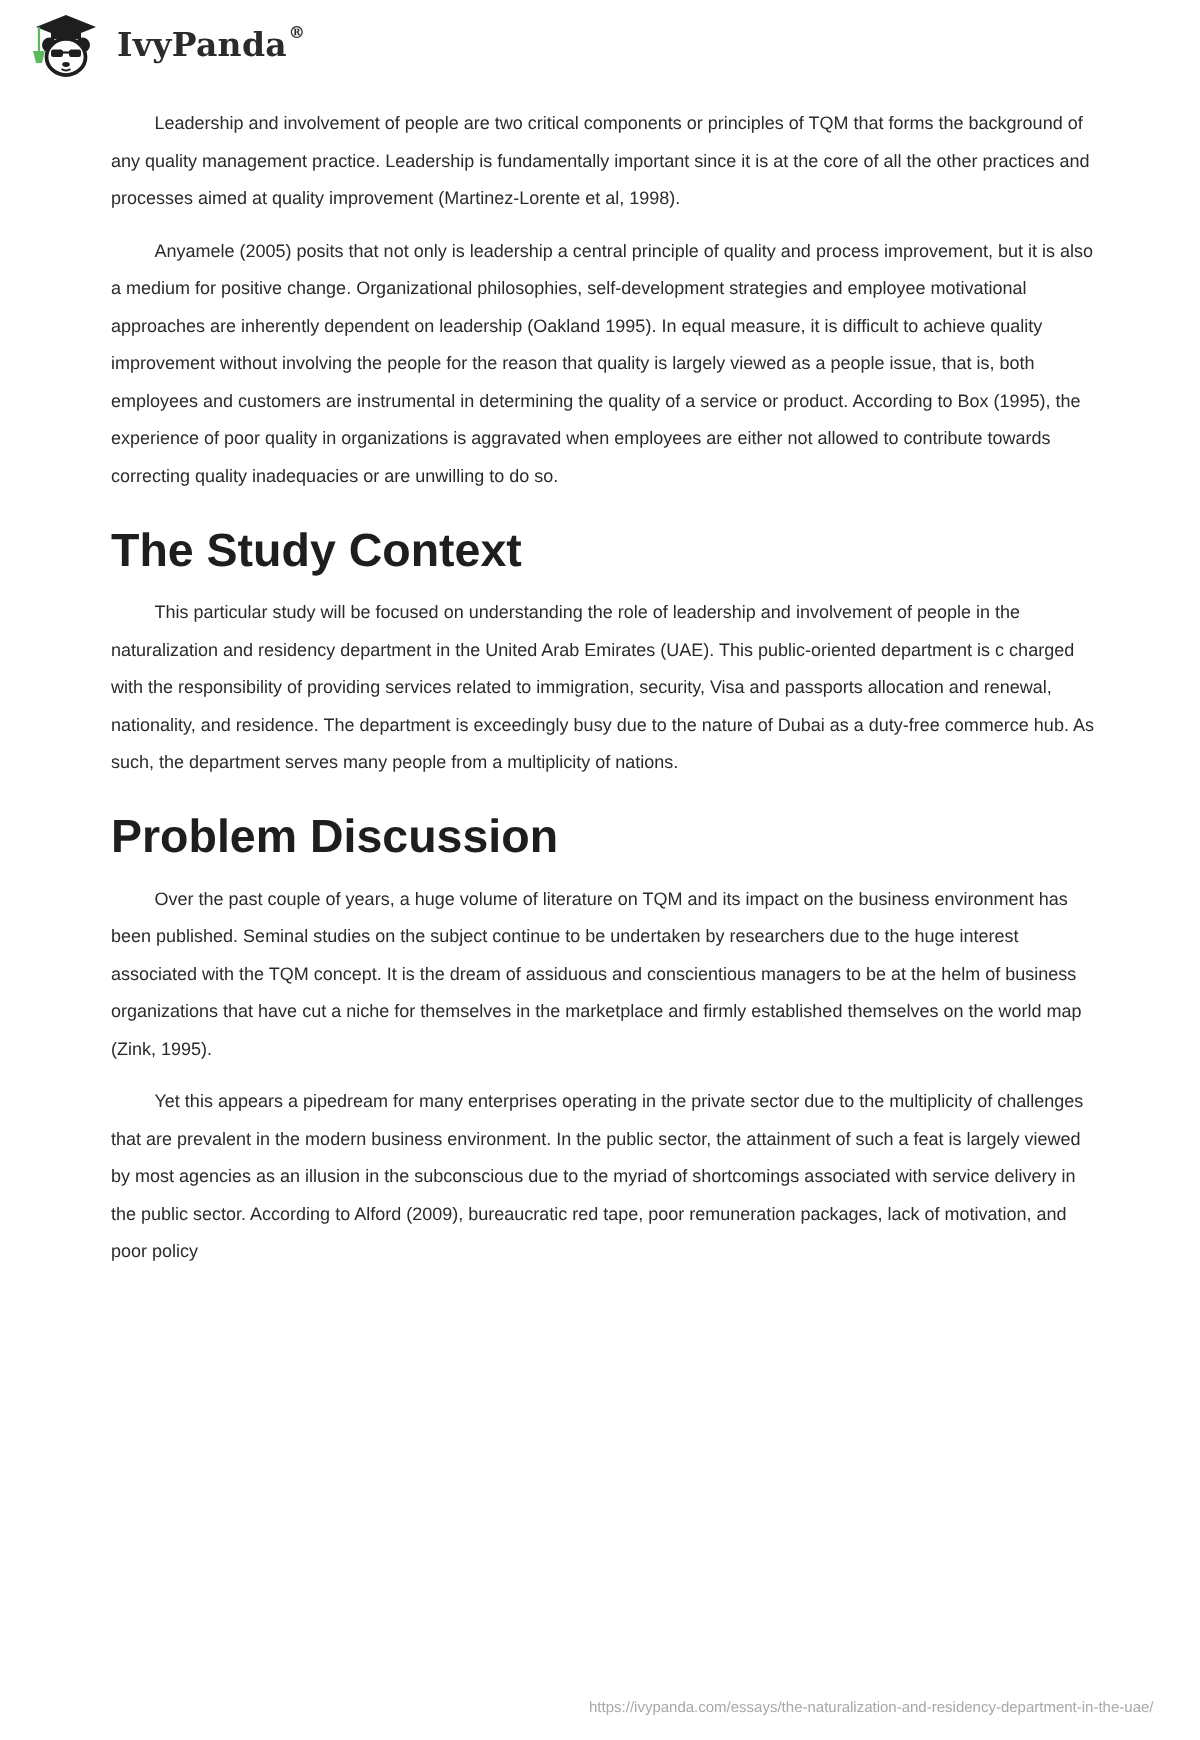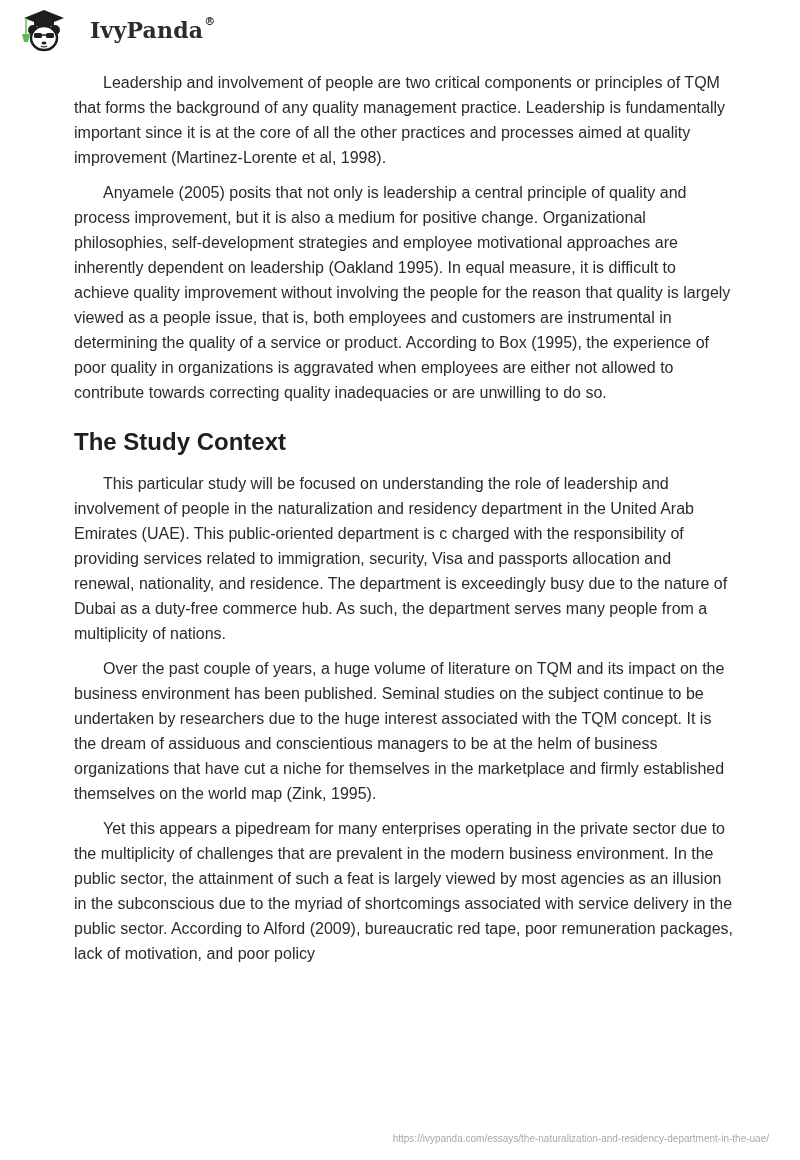--- a/index.html
+++ b/index.html
@@ -1,25 +1,25 @@
 <!DOCTYPE html>
 <html><head>
   <meta charset="utf-8">
   <style>
     html, body { margin: 0; padding: 0; background: #ffffff; }
     body { width: 800px; height: 1160px; position: relative; overflow: hidden; }
     .header { position: absolute; left: 0; top: 0; width: 800px; height: 56px; }
-    .logo { position: absolute; left: 16px; top: 8px; display: flex; align-items: center; gap: 12px; }
+    .logo { position: absolute; left: 16px; top: 8px; display: flex; align-items: center; }
     .logo-mark { width: 56px; height: 44px; position: relative; }
     .logo-text { font-family: "DejaVu Serif", "Liberation Serif", serif; font-weight: bold; font-size: 22px; color: #2b2b2b; margin-left: 6px; letter-spacing: 0.2px; }
     .logo-text sup { font-size: 11px; font-weight: bold; vertical-align: top; position: relative; top: -2px; margin-left: 1px; }
     .doc-title { position: absolute; right: 32px; top: 14px; font-family: "Liberation Sans", sans-serif; font-size: 13px; color: #8a8a8a; }
     .content { position: absolute; left: 74px; top: 70px; width: 660px; font-family: "Liberation Sans", sans-serif; color: #2b2b2b; }
-    p { margin: 0 0 10px 0; font-size: 16px; line-height: 25px; text-indent: 29px; }
-    h2 { font-family: "Liberation Sans", sans-serif; font-size: 24px; font-weight: bold; color: #1e1e1e; margin: 22px 0 14px 0; line-height: 30px; }
+    p { margin: 0 0 10px 0; font-size: 12px; line-height: 25px; text-indent: 29px; }
+    h2 { font-family: "Liberation Sans", sans-serif; font-size: 31px; font-weight: bold; color: #1e1e1e; margin: 22px 0 14px 0; line-height: 30px; }
     .footer-url { position: absolute; right: 31px; top: 1133px; font-family: "Liberation Sans", sans-serif; font-size: 10px; color: #a8a8a8; }
   </style>
 </head>
 <body>
 
 <div class="header">
   <div class="logo">
     <svg class="logo-mark" viewBox="0 0 56 44" width="56" height="44">
 
       <polygon points="8,10 28,2 48,10 28,18" fill="#1e1e1e"></polygon>
@@ -44,17 +44,18 @@
   </div>
 </div>
 
 <div class="content">
   <p>Leadership and involvement of people are two critical components or principles of TQM that forms the background of any quality management practice. Leadership is fundamentally important since it is at the core of all the other practices and processes aimed at quality improvement (Martinez-Lorente et al, 1998).</p>
   <p>Anyamele (2005) posits that not only is leadership a central principle of quality and process improvement, but it is also a medium for positive change. Organizational philosophies, self-development strategies and employee motivational approaches are inherently dependent on leadership (Oakland 1995). In equal measure, it is difficult to achieve quality improvement without involving the people for the reason that quality is largely viewed as a people issue, that is, both employees and customers are instrumental in determining the quality of a service or product. According to Box (1995), the experience of poor quality in organizations is aggravated when employees are either not allowed to contribute towards correcting quality inadequacies or are unwilling to do so.</p>
 
   <h2>The Study Context</h2>
   <p>This particular study will be focused on understanding the role of leadership and involvement of people in the naturalization and residency department in the United Arab Emirates (UAE). This public-oriented department is c charged with the responsibility of providing services related to immigration, security, Visa and passports allocation and renewal, nationality, and residence. The department is exceedingly busy due to the nature of Dubai as a duty-free commerce hub. As such, the department serves many people from a multiplicity of nations.</p>
 
+  <h2>Problem Discussion</h2>
   <p>Over the past couple of years, a huge volume of literature on TQM and its impact on the business environment has been published. Seminal studies on the subject continue to be undertaken by researchers due to the huge interest associated with the TQM concept. It is the dream of assiduous and conscientious managers to be at the helm of business organizations that have cut a niche for themselves in the marketplace and firmly established themselves on the world map (Zink, 1995).</p>
   <p>Yet this appears a pipedream for many enterprises operating in the private sector due to the multiplicity of challenges that are prevalent in the modern business environment. In the public sector, the attainment of such a feat is largely viewed by most agencies as an illusion in the subconscious due to the myriad of shortcomings associated with service delivery in the public sector. According to Alford (2009), bureaucratic red tape, poor remuneration packages, lack of motivation, and poor policy</p>
 </div>
 
 <div class="footer-url">https://ivypanda.com/essays/the-naturalization-and-residency-department-in-the-uae/</div>
 
 </body></html>

